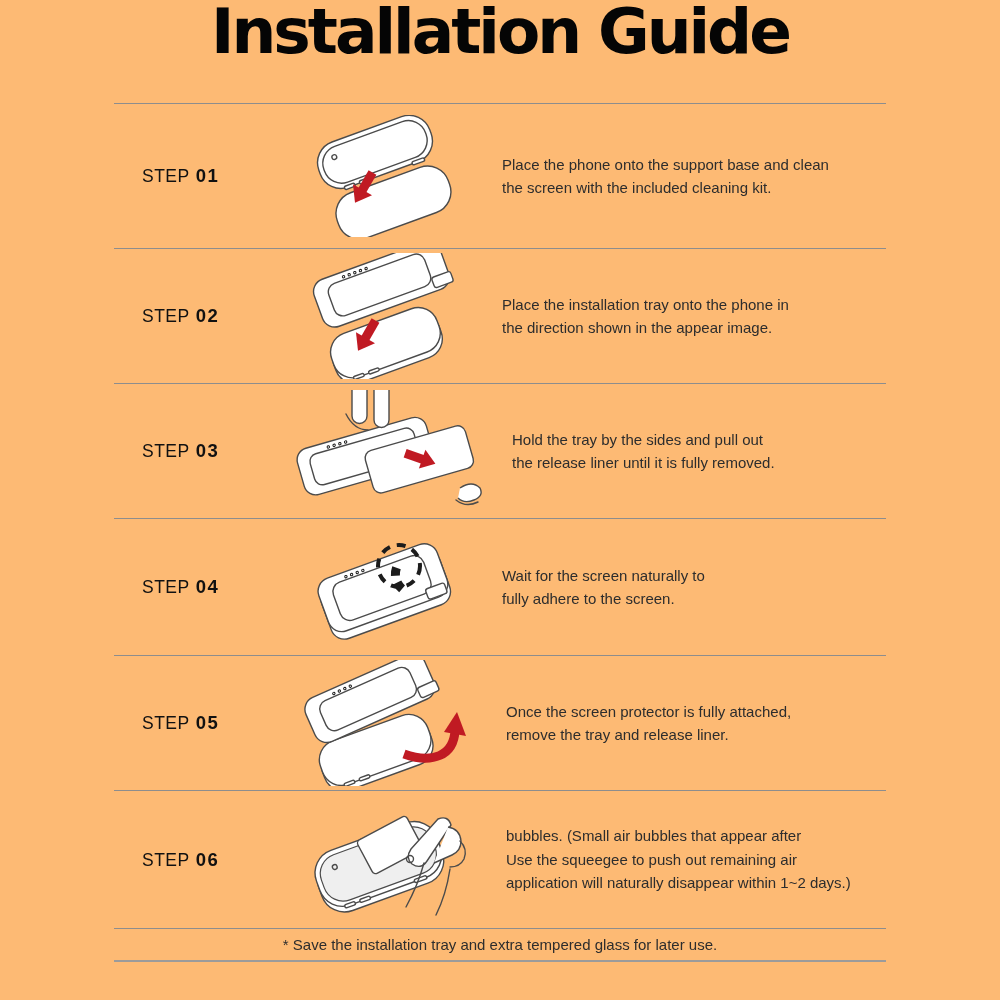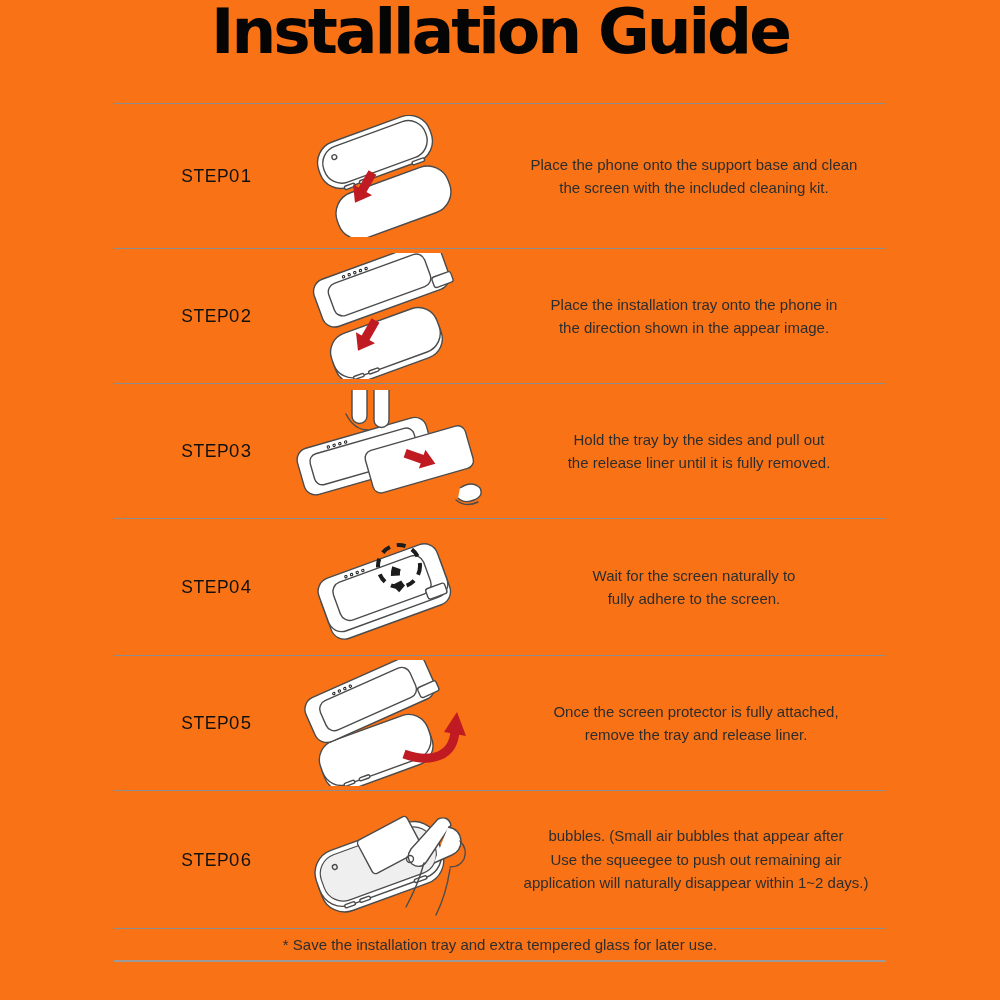--- a/index.html
+++ b/index.html
@@ -1,39 +1,39 @@
 <!DOCTYPE html>
 <html><head>
 <meta charset="utf-8">
 <style>
   html,body{margin:0;padding:0;background:#ffffff;}
   .canvas{
     width:1000px;height:1000px;overflow:hidden;position:relative;
-    font-family:"Liberation Sans",sans-serif;color:#2d2d2d;background:#f97316;text-align:center;
+    font-family:"Liberation Sans",sans-serif;color:#2d2d2d;background:#fdba74;
   }
   .page-title{
     height:103px;box-sizing:border-box;
     display:flex;justify-content:center;align-items:flex-start;
     font-family:"DejaVu Sans",sans-serif;font-weight:700;
     font-size:63px;line-height:0.98;letter-spacing:-3px;color:#050505;
     padding-top:1px;
   }
   .guide{width:772px;margin:0 auto;}
   .row{
     display:flex;align-items:center;box-sizing:border-box;
     border-top:1px solid #8d8d8d;height:135px;
   }
   .row.r1{height:145px;}
   .row.r4{height:137px;}
   .row.r6{height:138px;}
   .step{
     flex:0 0 150px;padding-left:28px;
     font-size:17.5px;letter-spacing:.5px;color:#111;white-space:nowrap;
   }
-  .step .num{font-weight:400;font-size:18.5px;letter-spacing:1.5px;margin-left:0;}
+  .step .num{font-weight:700;font-size:18.5px;letter-spacing:1.5px;margin-left:6px;}
   .illus{flex:0 0 180px;display:flex;justify-content:center;align-items:center;}
   .illus svg{display:block;}
   .desc{margin-left:30px;width:400px;font-size:15px;line-height:23.5px;color:#2d2d2d;}
   .desc div:empty{display:none;}
   .footer{
     width:772px;margin:0 auto;box-sizing:border-box;height:34px;
     border-top:1px solid #8d8d8d;border-bottom:2px solid #9b9b9b;
     display:flex;align-items:center;justify-content:center;
     font-size:15px;color:#2d2d2d;
   }

